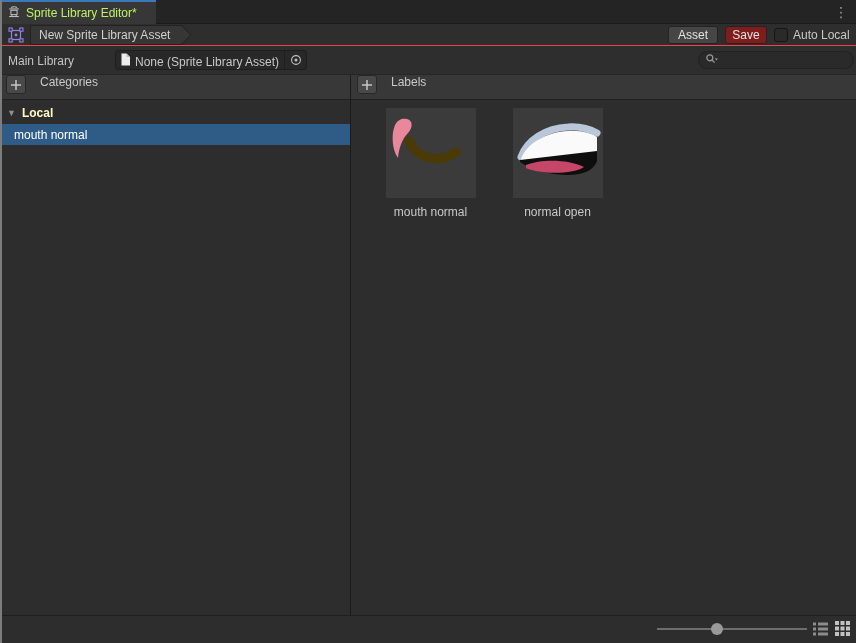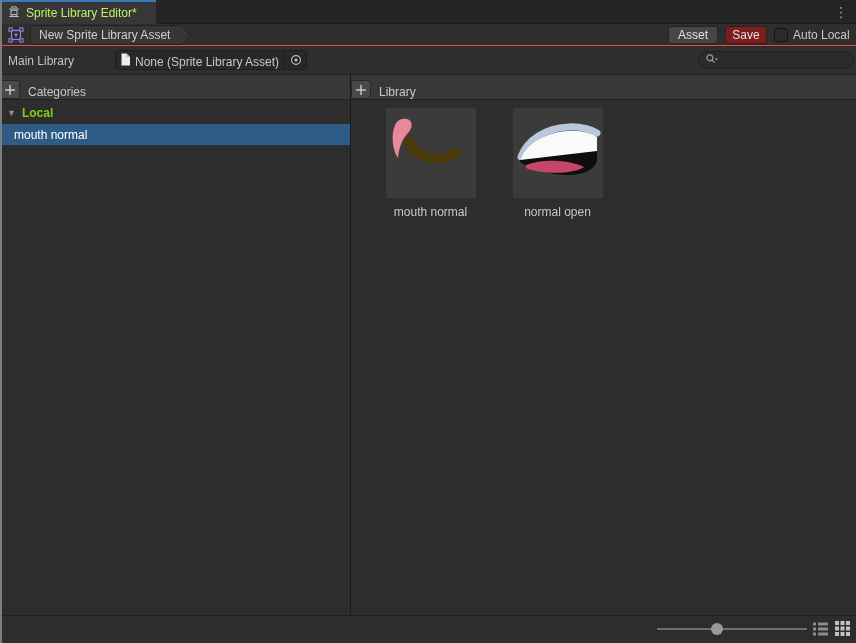--- a/index.html
+++ b/index.html
@@ -33,35 +33,35 @@
   .libraryrow { position:absolute; left:0; top:46px; width:856px; height:29px; background:#2e2e2e; border-bottom:1px solid #262626; }
   .library-label { position:absolute; left:8px; top:8px;text-align:right; }
   .objfield { position:absolute; left:115px; top:4px; width:192px; height:20px; background:#282828; border:1px solid #1e1e1e; border-radius:3px; display:flex; align-items:flex-end; cursor:pointer; }
   .objfield-text { flex:1; padding-left:4px; color:#c8c8c8; white-space:nowrap; overflow:hidden; }
   .objfield .doc { margin-left:4px; flex:0 0 auto; }
   .obj-picker { flex:0 0 22px; height:18px; border-left:1px solid #1e1e1e; display:flex; align-items:center; justify-content:center; cursor:pointer; }
   .searchfield { position:absolute; left:698px; top:5px; width:156px; height:18px; background:#2a2a2a; border:1px solid #212121; border-radius:9px; display:flex; align-items:center; padding:0 6px; }
   .searchfield input { flex:1; background:transparent; border:none; outline:none; color:#d8d8d8; font:inherit; min-width:0; }
 
   
-  .header { position:absolute; top:75px; height:25px; background:#383838; border-bottom:1px solid #222222; display:flex; align-items:flex-end; gap:8px; }
+  .header { position:absolute; top:75px; height:25px; background:#383838; border-bottom:1px solid #222222; display:flex; align-items:flex-start; gap:14px; padding-left:6px; }
   .header-left { left:0; width:350px; }
   .header-right { left:351px; width:505px; }
   .addbtn { width:20px; height:19px; background:#494949; border:1px solid #282828; border-radius:3px; display:flex; align-items:center; justify-content:center; cursor:pointer; }
   .header-label { color:#c8c8c8; }
 
   
   .panel { position:absolute; top:100px; height:515px; background:#2d2d2d; overflow:hidden; }
   .panel-left { left:0; width:350px; }
   .panel-right { left:351px; width:505px; }
   .vdivider { position:absolute; left:350px; top:75px; width:1px; height:540px; background:#1b1b1b; z-index:5; }
 
   .foldout-row { height:22px; display:flex; align-items:center; gap:6px; padding-left:7px; margin-top:2px; cursor:pointer; }
   .foldout-tri { color:#8f8f8f; font-size:9px; }
-  .foldout-label { font-weight:bold; color:#84cc16; }
+  .foldout-label { font-weight:bold; color:#fef9c3; }
   .cat-row { height:21px; display:flex; align-items:center; padding-left:14px; cursor:pointer; }
   .cat-row.selected { background:#2e5c87; color:#ffffff; }
 
   .labels-grid { position:absolute; left:16px; top:8px; display:flex; }
   .label-cell { width:127px; display:flex; flex-direction:column; align-items:center; cursor:pointer; }
   .thumb { width:90px; height:90px; background:#3b3b3b; }
   .thumb svg { display:block; }
   .label-name { margin-top:7px; color:#c8c8c8; }
 
   
@@ -158,21 +158,21 @@
     </div>
     <span class="header-label">Categories</span>
   </div>
   <div class="header header-right">
     <div class="addbtn">
       <svg width="12" height="12" viewBox="0 0 12 12">
         <line x1="6" y1="1" x2="6" y2="11" stroke="#cfcfcf" stroke-width="1.4"></line>
         <line x1="1" y1="6" x2="11" y2="6" stroke="#cfcfcf" stroke-width="1.4"></line>
       </svg>
     </div>
-    <span class="header-label">Library</span>
+    <span class="header-label">Labels</span>
   </div>
 
   <div class="panel panel-left">
     <div class="foldout-row">
       <span class="foldout-tri">▼</span>
       <span class="foldout-label">Local</span>
     </div>
     <div class="cat-row selected">
       <span>mouth normal</span>
     </div>

